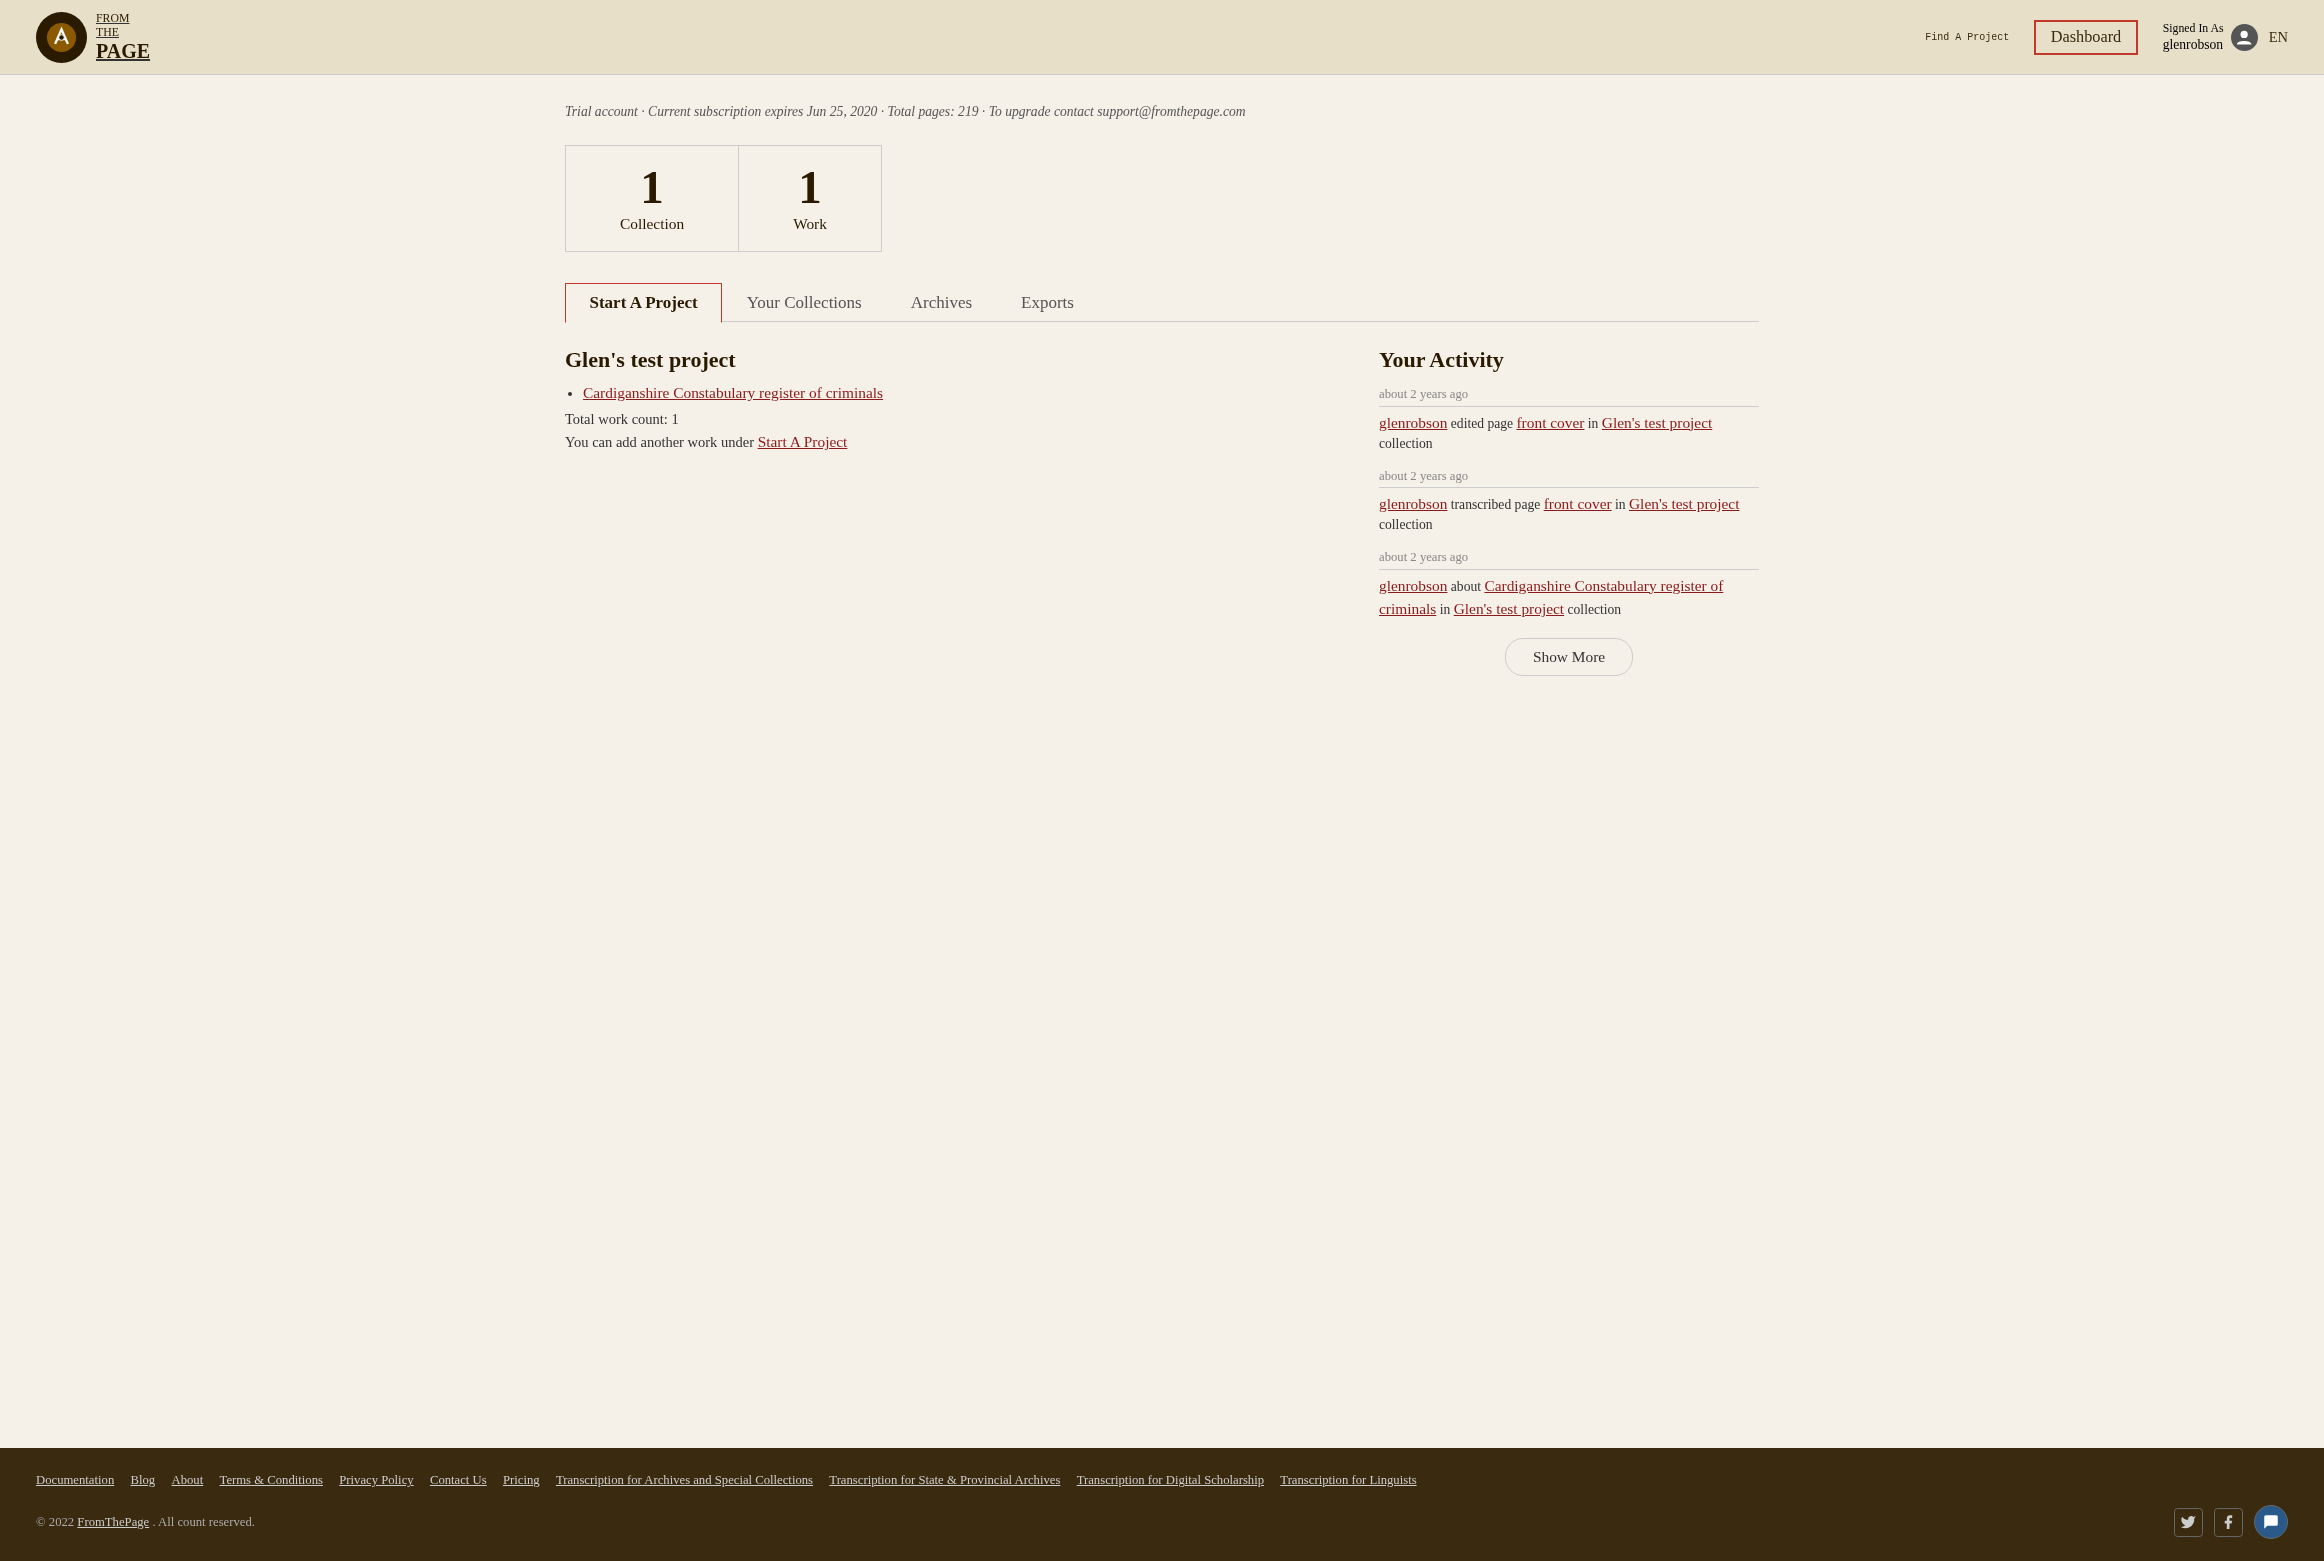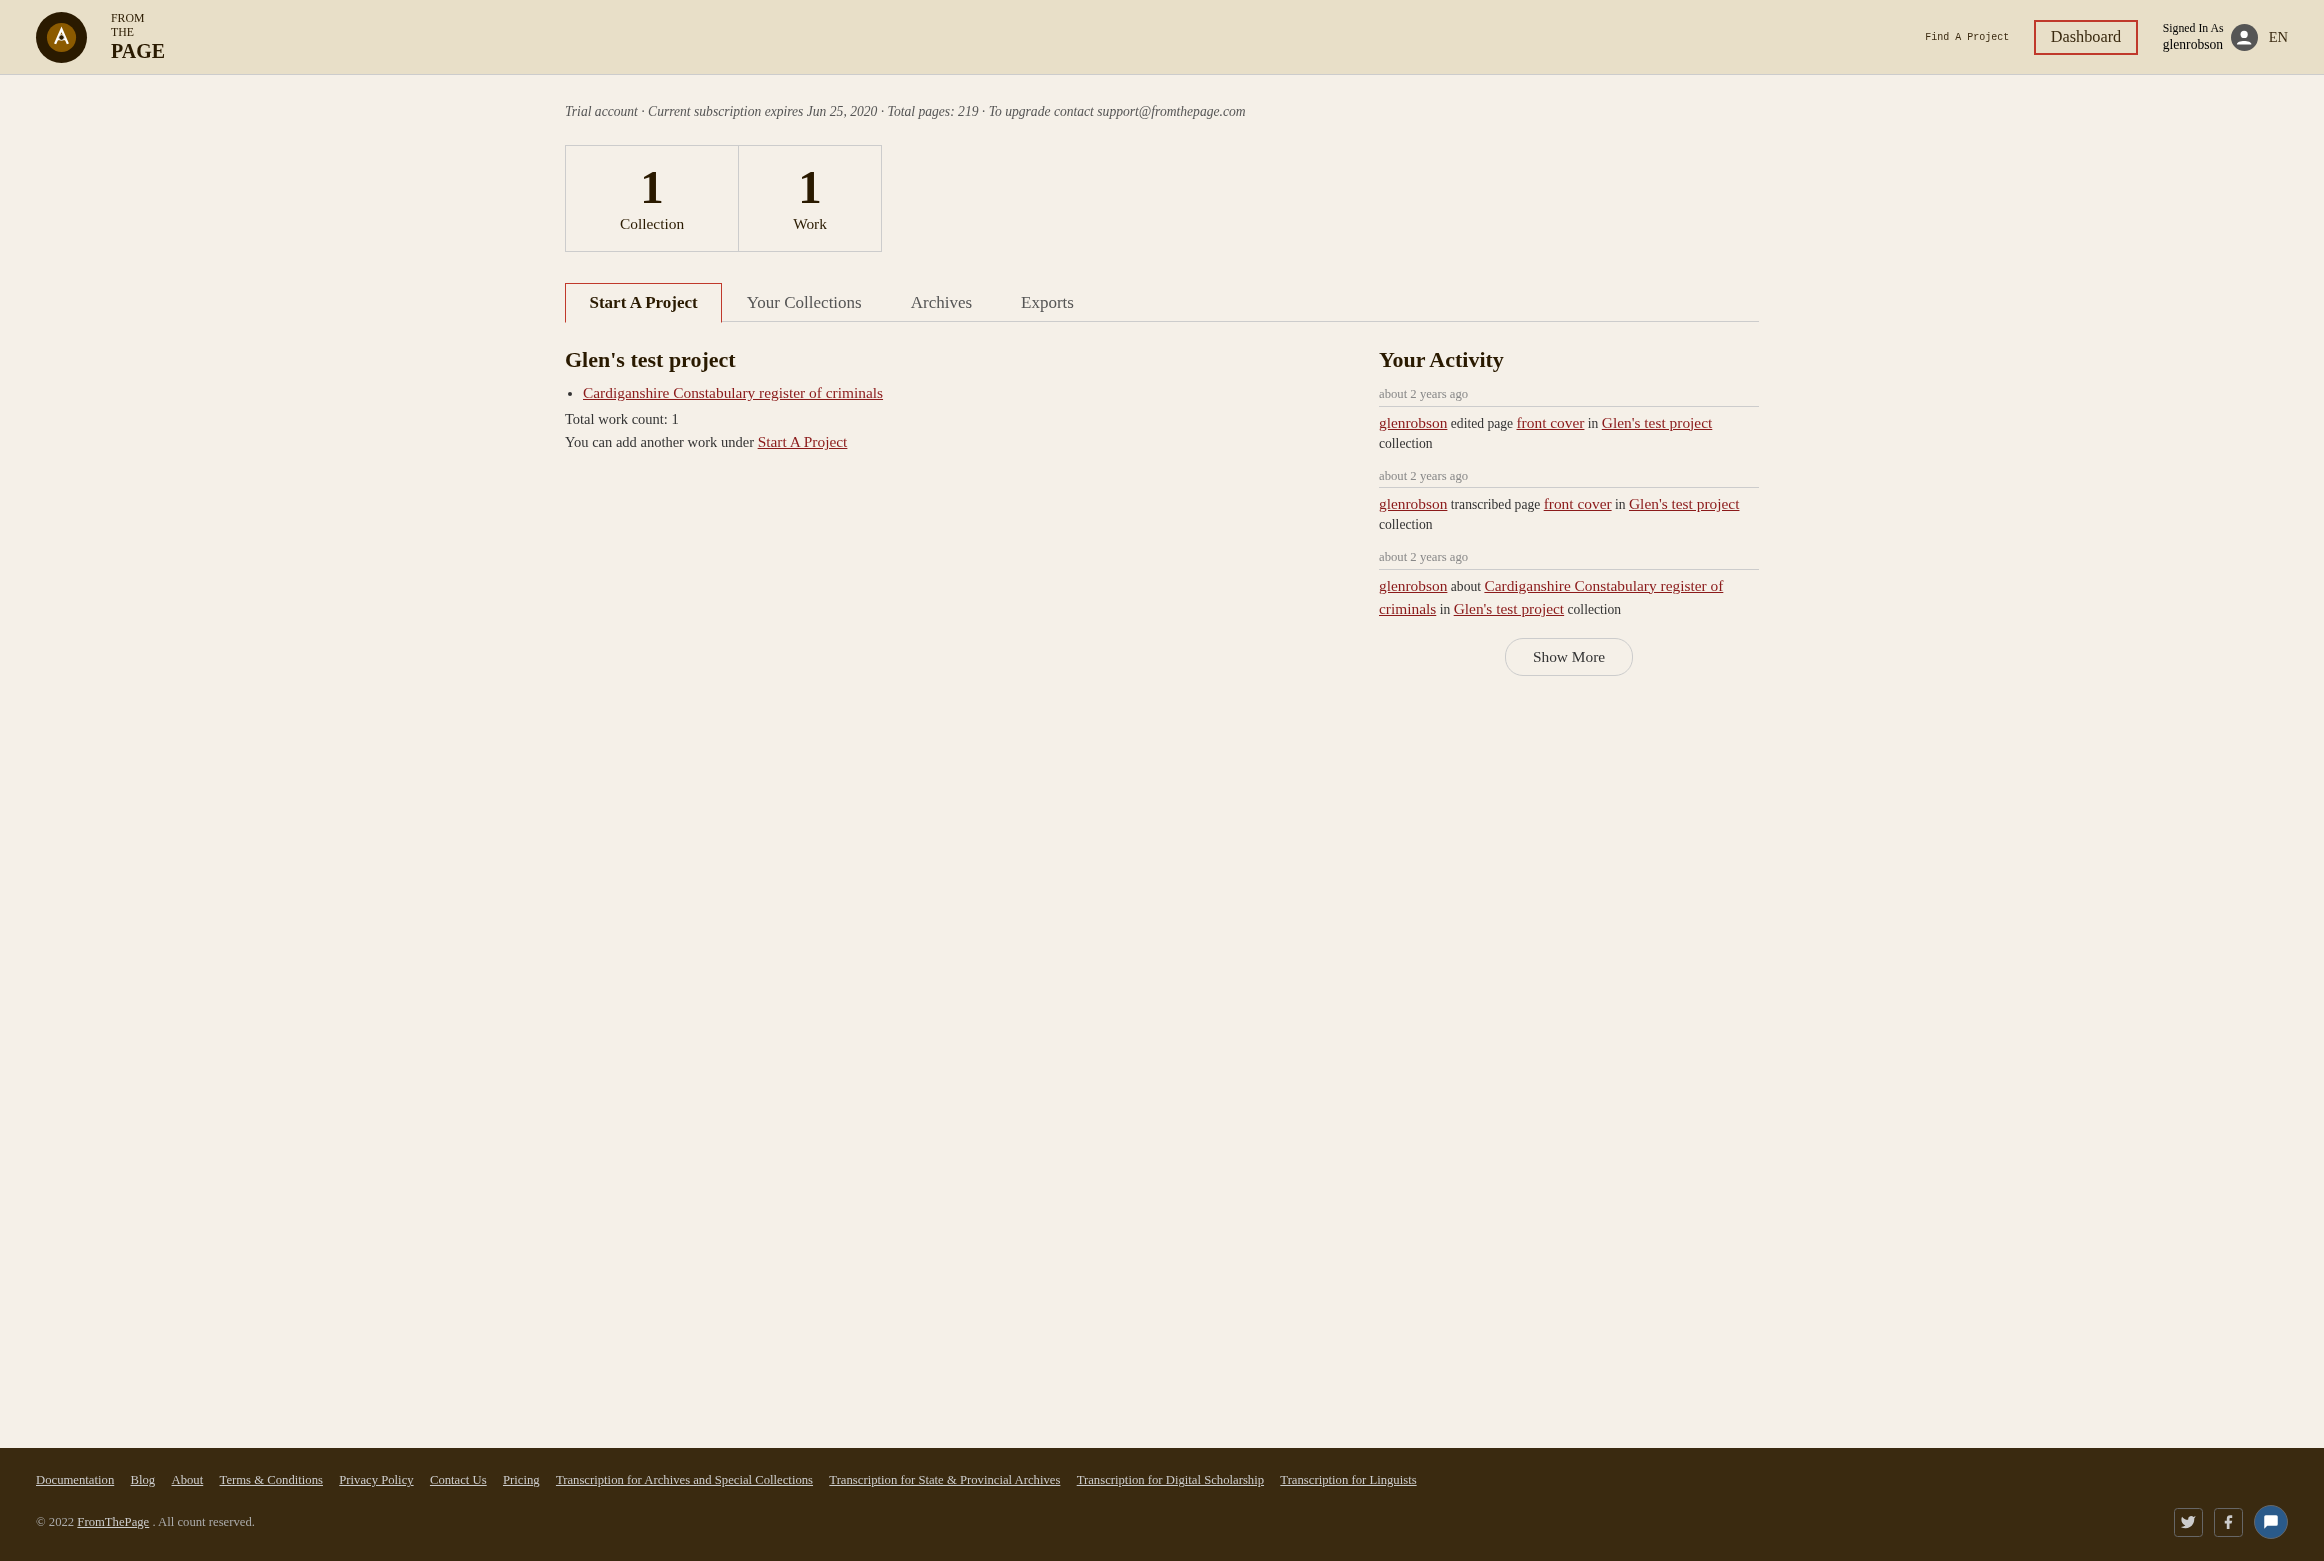--- a/index.html
+++ b/index.html
@@ -17,21 +17,22 @@
       background: #e8dfc8;
       border-bottom: 0.9px solid #ccc;
       padding: 11px 36px;
       display: flex;
       align-items: center;
       justify-content: space-between;
     }
     .logo-area {
       display: flex;
       align-items: center;
-      gap: 24px;
+      gap: 9px;
+      text-decoration: underline;
     }
     .logo-icon {
       width: 51px;
       height: 51px;
       background: #2a1a00;
       border-radius: 50%;
       display: flex;
       align-items: center;
       justify-content: center;
       flex-shrink: 0;

